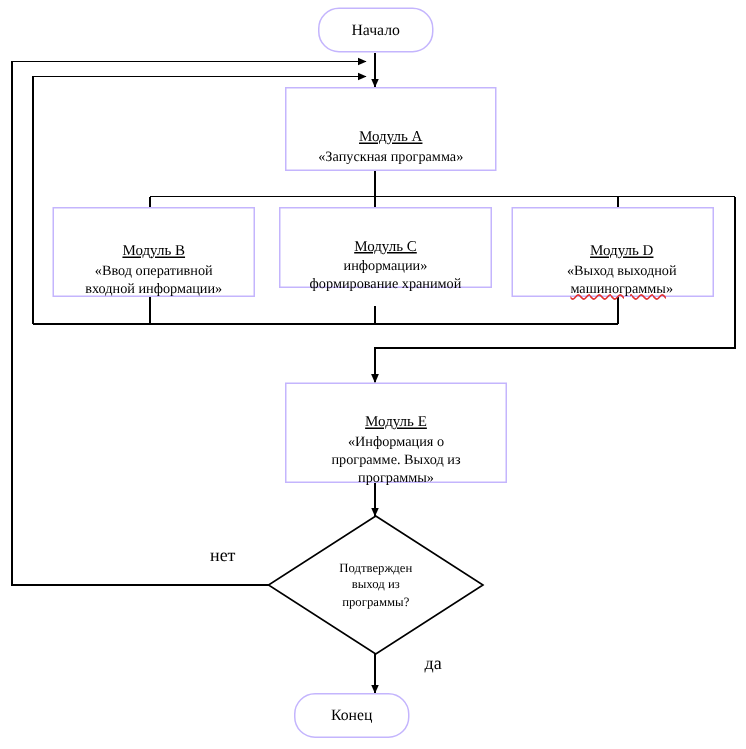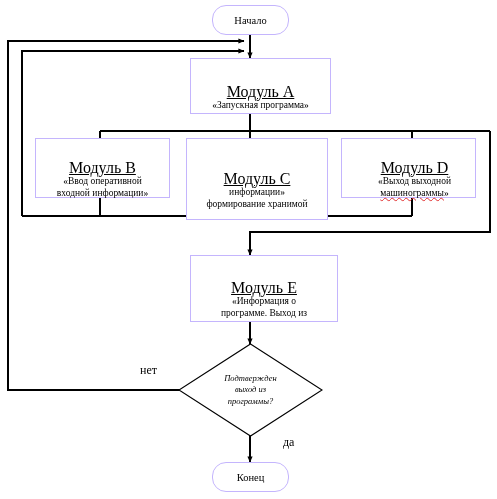--- a/index.html
+++ b/index.html
@@ -39,21 +39,21 @@
     z-index: 3;
   }
   .terminator {
     border-radius: 14px;
     border-width: 1px;
   }
   .process {
     border-width: 1.3px;
   }
   .node .ttl {
-    font-size: 16px;
+    font-size: 10px;
     line-height: 12px;
     text-decoration: underline;
     white-space: nowrap;
     margin-bottom: 1px;
     margin-top: 24px;
   }
   .node .bdy {
     font-size: 9.5px;
     line-height: 12px;
     padding: 0 4px;
@@ -65,21 +65,20 @@
   .misspelled {
     text-decoration: underline;
     text-decoration-style: wavy;
     text-decoration-color: #e03030;
     text-decoration-thickness: 1px;
     text-underline-offset: 1px;
   }
   .diamond-wrap {
     position: absolute;
     z-index: 3;
-    font-style: italic;
   }
   .diamond-text {
     position: absolute;
     left: 0;
     top: 0;
     width: 100%;
     height: 100%;
     display: flex;
     flex-direction: column;
     align-items: center;
@@ -148,21 +147,21 @@
   </div>
 
   <div class="node process" style="left:35px; top:138px; width:135px; height:60px;">
     <div class="ttl">Модуль В</div>
     <div class="bdy">
       <div>«Ввод оперативной</div>
       <div>входной информации»</div>
     </div>
   </div>
 
-  <div class="node process" style="left:186px; top:138px; width:142px; height:82px;">
+  <div class="node process" style="left:186px; top:138px; width:142px; height:54px;">
     <div class="ttl">Модуль С</div>
     <div class="bdy">
       <div>информации»</div>
       <div>формирование хранимой</div>
     </div>
   </div>
 
   <div class="node process" style="left:341px; top:138px; width:135px; height:60px;padding-left:12px;">
     <div class="ttl">Модуль D</div>
     <div class="bdy">
@@ -171,34 +170,35 @@
         <span class="misspelled">машинограммы</span><span>»</span>
       </div>
     </div>
   </div>
 
   <div class="node process" style="left:190px; top:255px; width:148px; height:67px;">
     <div class="ttl">Модуль Е</div>
     <div class="bdy">
       <div>«Информация о</div>
       <div>программе. Выход из</div>
+      <div>программы»</div>
     </div>
   </div>
 
   <div class="diamond-wrap" style="left:178px; top:343px; width:145px; height:94px;">
     <svg width="145" height="94" viewBox="0 0 145 94" xmlns="http://www.w3.org/2000/svg">
       <polygon points="72.5,1 144,47 72.5,93 1,47" fill="#ffffff" stroke="#000000" stroke-width="1.1"></polygon>
     </svg>
     <div class="diamond-text">
       <div>Подтвержден</div>
       <div>выход из</div>
       <div>программы?</div>
     </div>
   </div>
 
   <div class="edge-label" style="left:140px; top:365px;">нет</div>
   <div class="edge-label" style="left:283px; top:437px;">да</div>
 
-  <div class="node terminator" style="left:212px; top:462px; width:77px; height:30px;">
+  <div class="node terminator" style="left:196px; top:462px; width:77px; height:30px;">
     <div class="term-label">Конец</div>
   </div>
 
 </div>
 
 </body></html>

